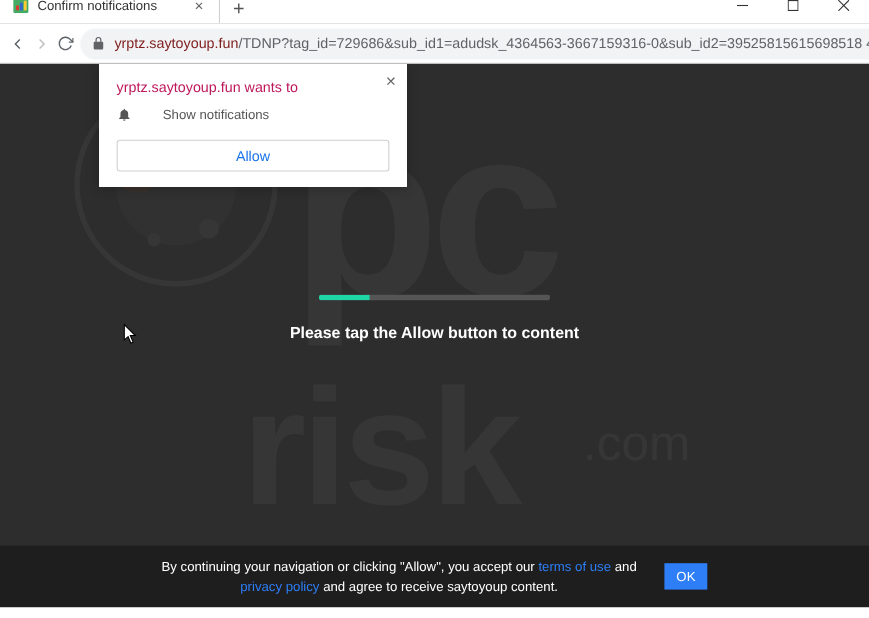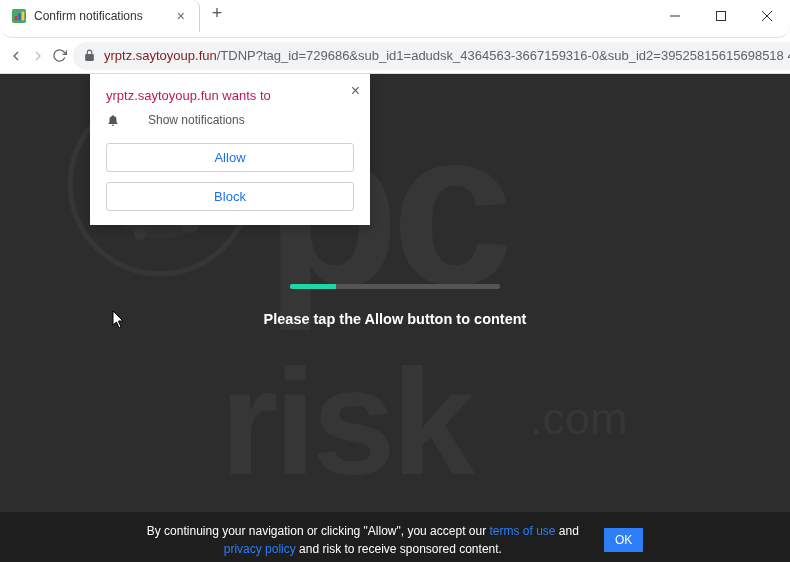--- a/index.html
+++ b/index.html
@@ -1,19 +1,19 @@
 <!DOCTYPE html>
 <html><head>
   <meta charset="utf-8">
   <style>
     * { margin: 0; padding: 0; box-sizing: border-box; font-family: "Segoe UI", Arial, sans-serif; }
     body { width: 790px; height: 562px; background: #fff; overflow: hidden; position: relative; }
 
     
-    .titlebar { height: 38px; background: #fff; display: flex; align-items: flex-start; border-bottom: 1px solid #e0e0e0; border-radius: 13px; }
+    .titlebar { height: 22px; background: #fff; display: flex; align-items: flex-end; border-bottom: 1px solid #e0e0e0; }
     .tab { display: flex; align-items: center; height: 32px; padding: 0 10px 0 12px; border-right: 1px solid #d0d0d0; width: 200px; background: #fff; border-top-left-radius: 8px; border-top-right-radius: 8px; }
     .favicon { width: 14px; height: 14px; margin-right: 8px; }
     .tab-title { font-size: 12px; color: #333; flex: 1; white-space: nowrap; overflow: hidden; text-overflow: ellipsis; }
     .tab-close { color: #666; font-size: 14px; padding: 0 4px; cursor: pointer; }
     .newtab { width: 26px; height: 26px; display: flex; align-items: center; justify-content: center; color: #555; font-size: 18px; cursor: pointer; margin-left: 4px; }
     .win-controls { margin-left: auto; display: flex; }
     .win-btn { width: 46px; height: 32px; display: flex; align-items: center; justify-content: center; color: #333; cursor: pointer; }
     .win-btn svg { display: block; }
 
     
@@ -138,34 +138,33 @@
     <span class="perm-close">×</span>
     <div class="perm-title">yrptz.saytoyoup.fun wants to</div>
     <div class="perm-row">
       <svg width="14" height="14" viewBox="0 0 24 24" fill="#555">
           <path d="M12 22a2 2 0 0 0 2-2h-4a2 2 0 0 0 2 2zm6-6V11a6 6 0 0 0-5-5.91V4a1 1 0 1 0-2 0v1.09A6 6 0 0 0 6 11v5l-2 2v1h16v-1z"></path>
         </svg>
       <span>Show notifications</span>
     </div>
     <div class="perm-btns">
       <button class="perm-btn">Allow</button>
-      <button class="perm-btn">Block</button>
     </div>
   </div>
 
   <div class="center">
     <div class="progress">
       <div class="progress-fill" style="width: 22%;"></div>
     </div>
     <div class="instruction">Please tap the Allow button to content</div>
   </div>
 
   <svg class="cursor" width="14" height="20" viewBox="0 0 14 20">
     <path d="M1 1 L1 15 L4.5 12 L7 18 L9 17 L6.5 11 L11 11 Z" fill="#fff" stroke="#000" stroke-width="1"></path>
   </svg>
 
   <div class="cookie-bar">
     <div class="cookie-text">
-      <span>By continuing your navigation or clicking "Allow", you accept our </span><a>terms of use</a><span> and </span><br><a>privacy policy</a><span> and risk to receive sponsored content.</span>
+      <span>By continuing your navigation or clicking "Allow", you accept our </span><a>terms of use</a><span> and </span><br><a>privacy policy</a><span> and agree to receive saytoyoup content.</span>
     </div>
     <button class="ok-btn">OK</button>
   </div>
 </div>
 
 </body></html>

